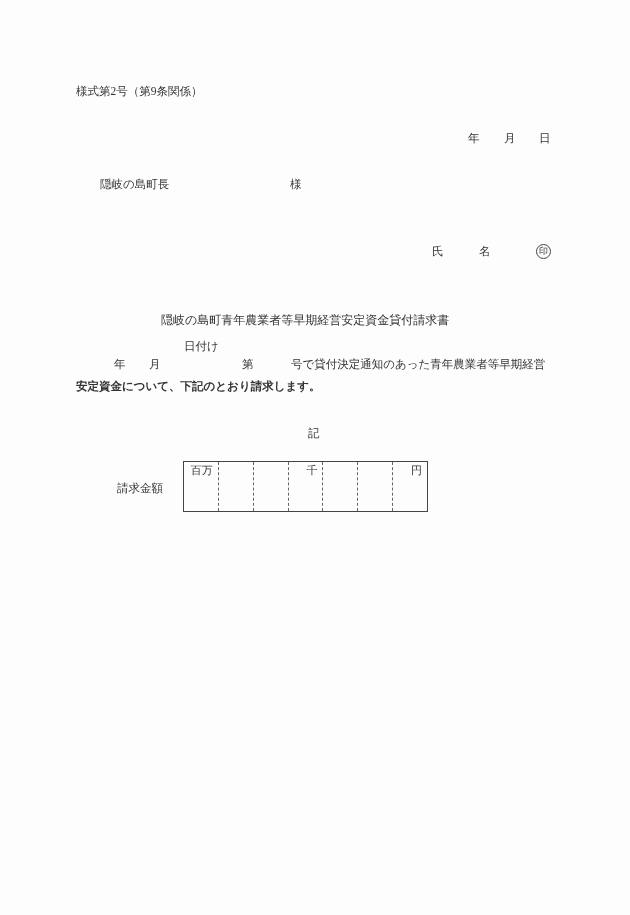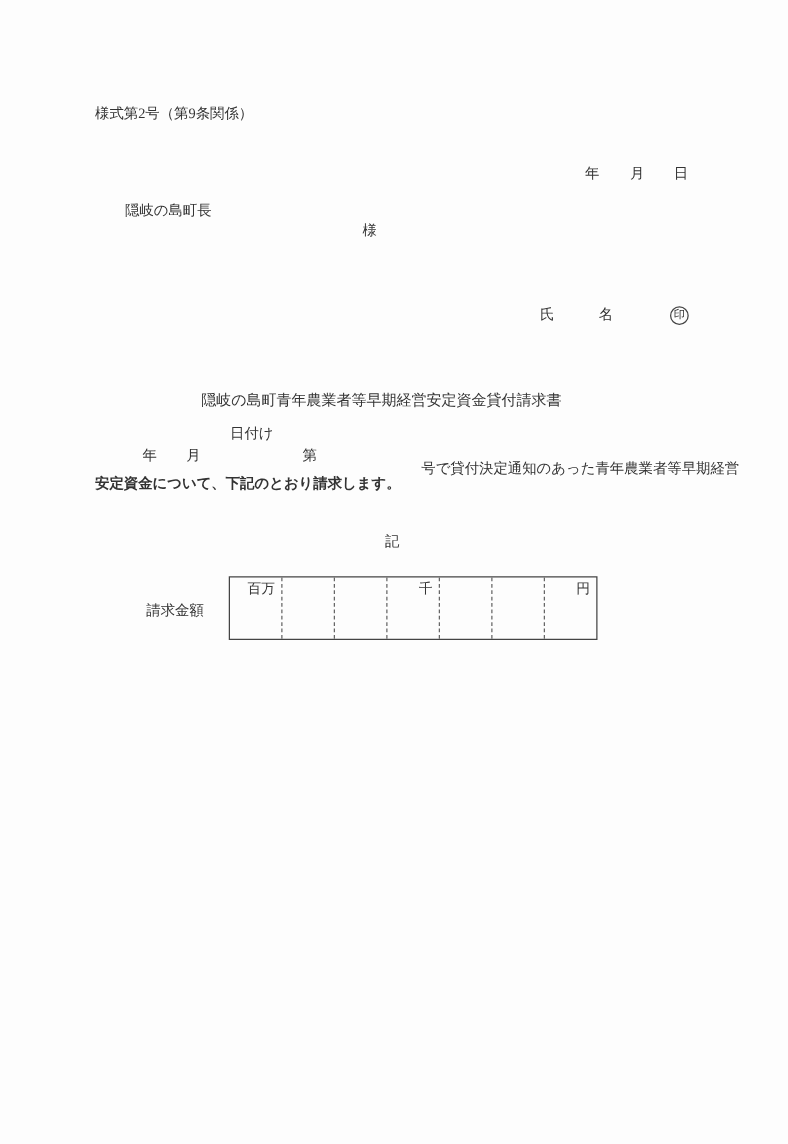--- a/index.html
+++ b/index.html
@@ -1,49 +1,49 @@
 <!DOCTYPE html>
 <html><head>
 <meta charset="utf-8">
 <style>
   html, body { margin:0; padding:0; background:#fdfdfd; }
   body { width:630px; height:915px; position:relative; overflow:hidden;
          font-family:"DejaVu Serif","Liberation Serif",serif; color:#333; font-size:11.5px; }
   .abs { position:absolute; white-space:nowrap; line-height:14px; }
-  .table { position:absolute; left:183px; top:461px; width:295px; height:51px;
+  .table { position:absolute; left:183px; top:461px; width:245px; height:51px;
            border:1px solid #444; box-sizing:border-box; display:flex; }
   .cell { flex:1; position:relative; border-right:1px dashed #666; }
   .cell:last-child { border-right:none; }
   .cell .unit { position:absolute; top:2px; right:5px; font-size:11px; line-height:13px; }
   .seal { display:inline-block; width:13px; height:13px; border:1px solid #444; border-radius:50%;
           font-size:9px; line-height:13px; text-align:center; }
 </style>
 </head>
 <body>
 
 <div class="abs" style="left:76px;top:84px;font-family:Liberation Serif, serif;">様式第2号（第9条関係）</div>
 
 <div class="abs" style="left:468px;top:131px;">年</div>
 <div class="abs" style="left:504px;top:131px;">月</div>
 <div class="abs" style="left:539px;top:131px;">日</div>
 
-<div class="abs" style="left:100px;top:161px;">隠岐の島町長</div>
+<div class="abs" style="left:100px;top:177px;">隠岐の島町長</div>
 <div class="abs" style="left:290px;top:177px;">様</div>
 
 <div class="abs" style="left:432px;top:244px;">氏</div>
 <div class="abs" style="left:479px;top:244px;">名</div>
 <div class="abs" style="left:536px;top:243px;"><span class="seal">印</span></div>
 
 <div class="abs" style="left:161px;top:313px;font-size:12px;">隠岐の島町青年農業者等早期経営安定資金貸付請求書</div>
 
 <div class="abs" style="left:114px;top:357px;">年</div>
 <div class="abs" style="left:149px;top:357px;">月</div>
 <div class="abs" style="left:184px;top:339px;">日付け</div>
 <div class="abs" style="left:242px;top:357px;">第</div>
-<div class="abs" style="left:291px;top:367px;margin-left:46px;">号で貸付決定通知のあった青年農業者等早期経営</div>
+<div class="abs" style="left:291px;top:357px;">号で貸付決定通知のあった青年農業者等早期経営</div>
 <div class="abs" style="left:76px;top:379px;font-weight:bold;">安定資金について、下記のとおり請求します。</div>
 
 <div class="abs" style="left:308px;top:426px;">記</div>
 
 <div class="abs" style="left:117px;top:481px;">請求金額</div>
 
 <div class="table">
   <div class="cell">
       <span class="unit">百万</span>
     </div>

